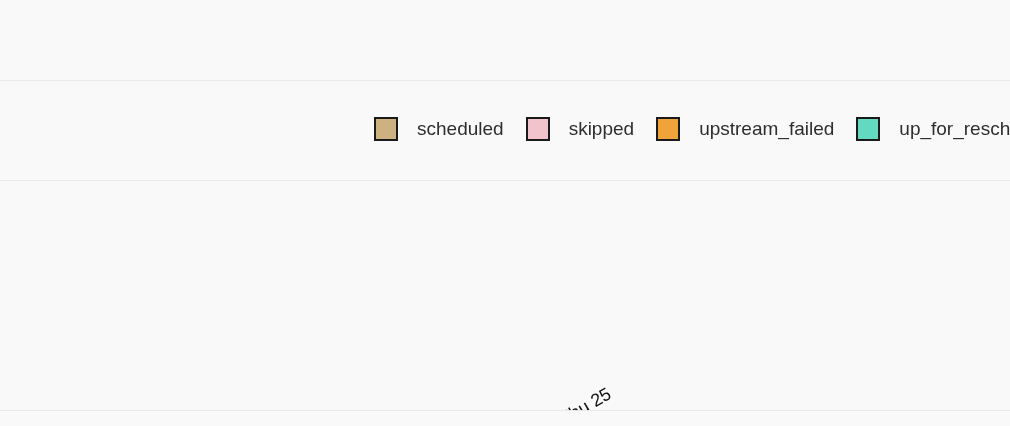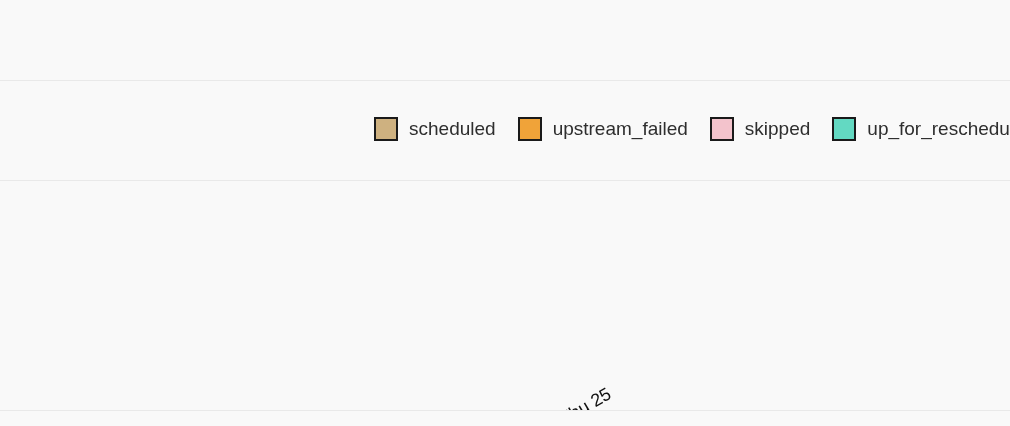--- a/index.html
+++ b/index.html
@@ -62,21 +62,21 @@
   }
   .legend-item:last-child { margin-right: 0; }
   .legend-swatch {
     width: 24px;
     height: 24px;
     border: 2px solid #1a1a1a;
     box-sizing: border-box;
     flex: 0 0 auto;
   }
   .legend-label {
-    margin-left: 11px;
+    margin-left: 19px;
     font-size: 19px;
     line-height: 22px;
     color: #2e2e2e;
     font-family: "Liberation Sans", sans-serif;
   }
 
   
   .chart-area {
     position: absolute;
     top: 181px;
@@ -107,26 +107,26 @@
   <div class="divider top-rule"></div>
 
   <div class="band legend-band"></div>
 
   <div class="legend">
     <div class="legend-item">
       <span class="legend-swatch" style="background-color: rgb(206, 177, 128);"></span>
       <span class="legend-label">scheduled</span>
     </div>
     <div class="legend-item">
+      <span class="legend-swatch" style="background-color: rgb(243, 195, 204);"></span>
+      <span class="legend-label">skipped</span>
+    </div>
+    <div class="legend-item">
       <span class="legend-swatch" style="background-color: rgb(240, 163, 57);"></span>
       <span class="legend-label">upstream_failed</span>
-    </div>
-    <div class="legend-item">
-      <span class="legend-swatch" style="background-color: rgb(243, 195, 204);"></span>
-      <span class="legend-label">skipped</span>
     </div>
     <div class="legend-item">
       <span class="legend-swatch" style="background-color: rgb(99, 217, 194);"></span>
       <span class="legend-label">up_for_reschedule</span>
     </div>
   </div>
 
   <div class="divider mid-rule"></div>
 
   <div class="band chart-band"></div>

